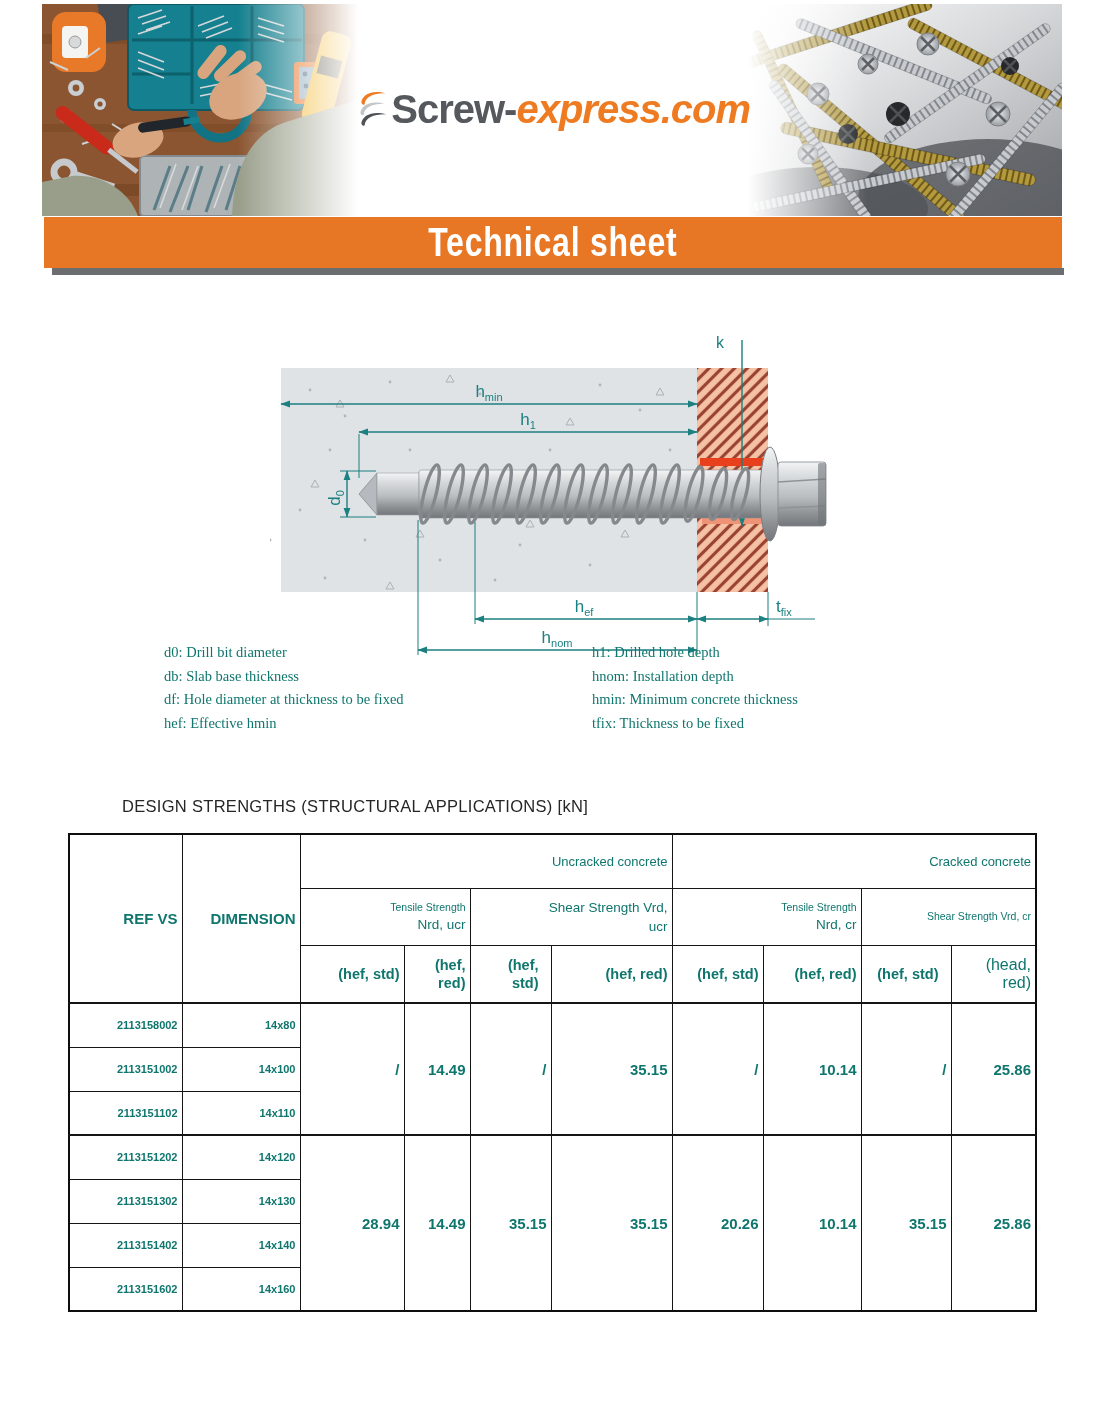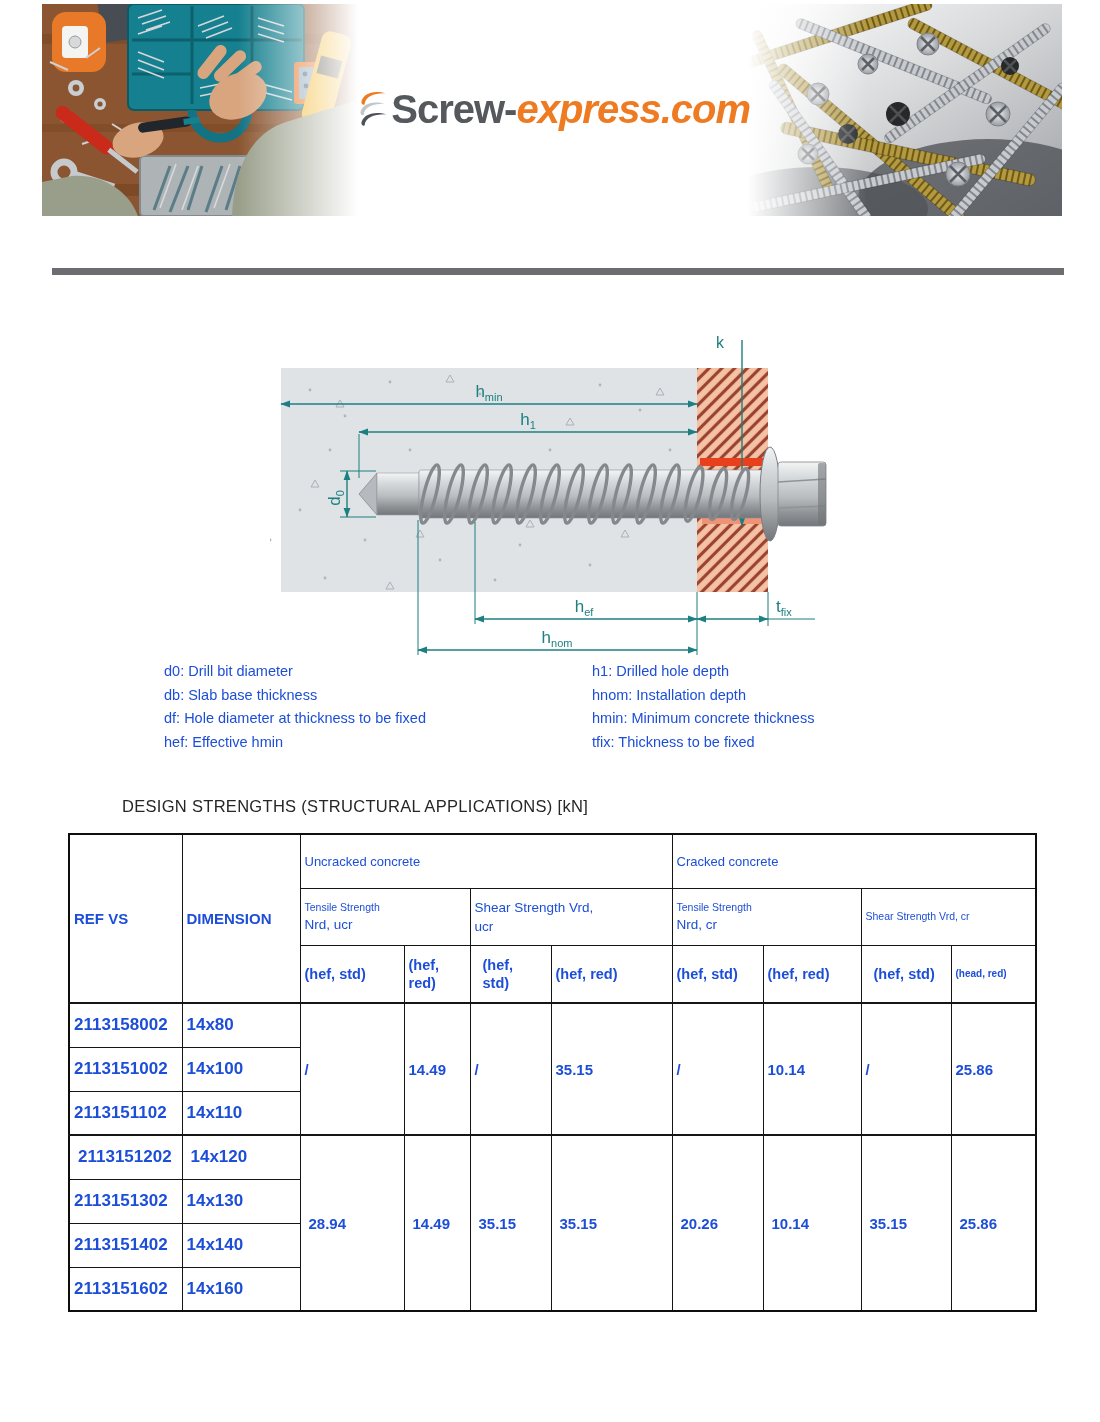--- a/index.html
+++ b/index.html
@@ -21,41 +21,41 @@
 
   
   .banner{position:absolute;left:44px;top:217px;width:1018px;height:51px;background:#e87725;text-align:center;line-height:51px;}
   .banner span{display:inline-block;transform:scaleX(0.78);transform-origin:center;color:#ffffff;font-weight:bold;font-size:41px;letter-spacing:1px;}
   .banner-stripe{position:absolute;left:52px;top:268px;width:1012px;height:7px;background:#6c6d70;}
 
   
   .diagram{position:absolute;left:270px;top:330px;width:560px;height:330px;}
 
   
-  .legend{position:absolute;top:660px;font-size:14.5px;color:#1d4ed8;line-height:23.6px;}
+  .legend{position:absolute;top:641px;font-size:14.5px;color:#0f766e;line-height:23.6px;font-family:Liberation Serif, serif;}
   .legend-left{left:164px;}
   .legend-right{left:592px;}
 
   
   .sec-title{position:absolute;left:122px;top:797px;font-size:16.5px;color:#262626;letter-spacing:0.3px;font-weight:500;}
 
   
   table.strengths{position:absolute;left:68px;top:833px;width:967px;border-collapse:collapse;table-layout:fixed;border:2.5px solid #0e0e0e;}
-  table.strengths td{border:1.5px solid #151515;text-align:left;vertical-align:middle;padding:0 4px;color:#1d4ed8;overflow:hidden;}
+  table.strengths td{border:1.5px solid #151515;text-align:right;vertical-align:middle;padding:0 4px;color:#0f766e;overflow:hidden;}
   tr.trh1{height:54px;} tr.trh2{height:57px;} tr.trh3{height:58px;} tr.trd{height:44px;}
   .th-main{font-weight:bold;font-size:15px;border-bottom-width:2.5px !important;}
   .group-h{font-size:13px;}
   .sub-small{font-size:10.5px;line-height:15px;}
   .sub-big{font-size:13.5px;line-height:19px;}
   .subcell{padding:0 2px;}
   .colh{font-weight:bold;font-size:14.5px;line-height:18px;}
-  .colh-light{font-weight:bold;font-size:10px;}
+  .colh-light{font-weight:normal;font-size:16px;}
   tr.trh3 td{border-bottom-width:2.5px;}
   .pad-narrow{padding:0 12px !important;}
-  .refc,.dimc{font-weight:bold;font-size:17px;}
+  .refc,.dimc{font-weight:bold;font-size:11px;}
   .valc{font-weight:bold;font-size:15px;}
   tr.gsep td{border-top-width:2.5px;padding-left:8px;}
 
   
   .footer{position:absolute;left:48px;top:1385px;width:1030px;height:37px;background:#57585a;line-height:37px;text-align:right;}
   .footer span{display:inline-block;transform:scaleX(0.88);transform-origin:right center;color:#ffffff;font-weight:bold;font-size:20px;margin-right:26px;}
 
   svg text{font-family:"Liberation Sans",sans-serif;}
 </style>
 </head>
@@ -230,20 +230,21 @@
 
   <div class="logo">
     <svg width="66" height="82" viewBox="0 0 70 84">
       <path d="M7 28 C9 11 31 1 58 9 C35 8 15 16 14 32 C11 35 8 32 7 28 Z" fill="#ee7b21"></path>
       <path d="M5 50 C7 33 29 23 56 31 C33 30 13 38 12 54 C9 57 6 54 5 50 Z" fill="#c3c6c8"></path>
       <path d="M7 72 C9 55 31 45 60 53 C35 52 15 60 14 76 C11 79 8 76 7 72 Z" fill="#4e5256"></path>
     </svg>
     <div class="logo-text"><span class="logo-dark">Screw-</span><span class="logo-orange">express.com</span></div>
   </div>
 
+  <div class="banner"><span>Technical sheet</span></div>
   <div class="banner-stripe"></div>
 
   <div class="diagram">
     <svg width="560" height="330" viewBox="0 0 560 330">
       <defs>
         <pattern id="hatch" width="9" height="9" patternUnits="userSpaceOnUse" patternTransform="rotate(-45)">
           <rect width="9" height="9" fill="#f5c2a5"></rect>
           <line x1="0" y1="4.5" x2="9" y2="4.5" stroke="#9a4330" stroke-width="3.2"></line>
         </pattern>
         <linearGradient id="metalV" x1="0" y1="0" x2="0" y2="1">

